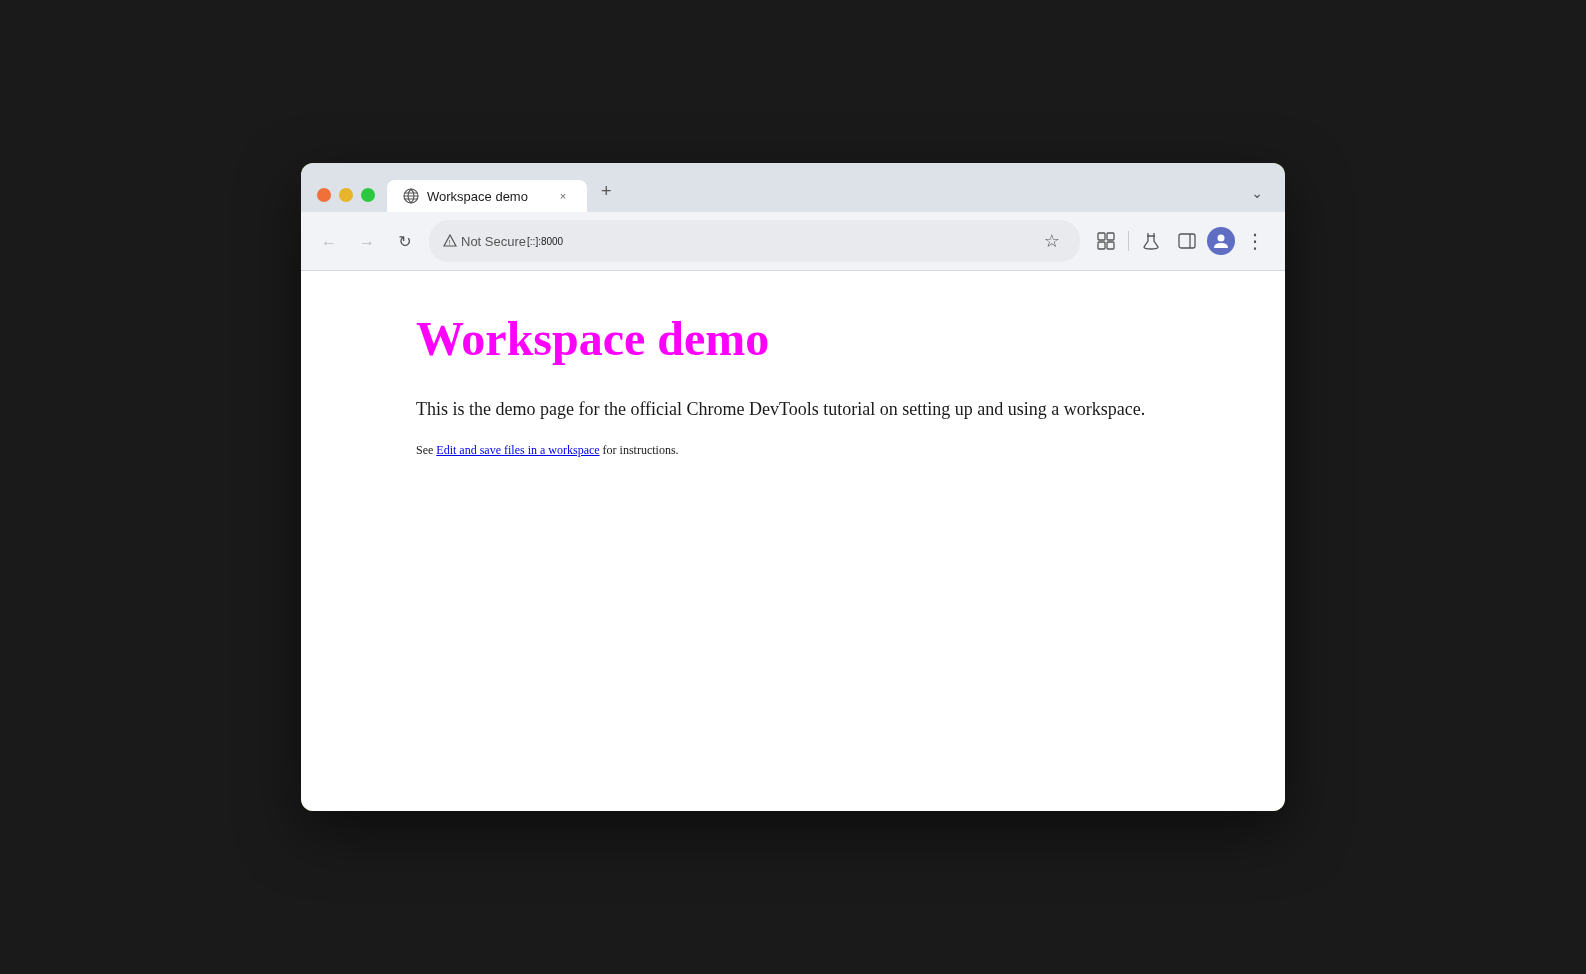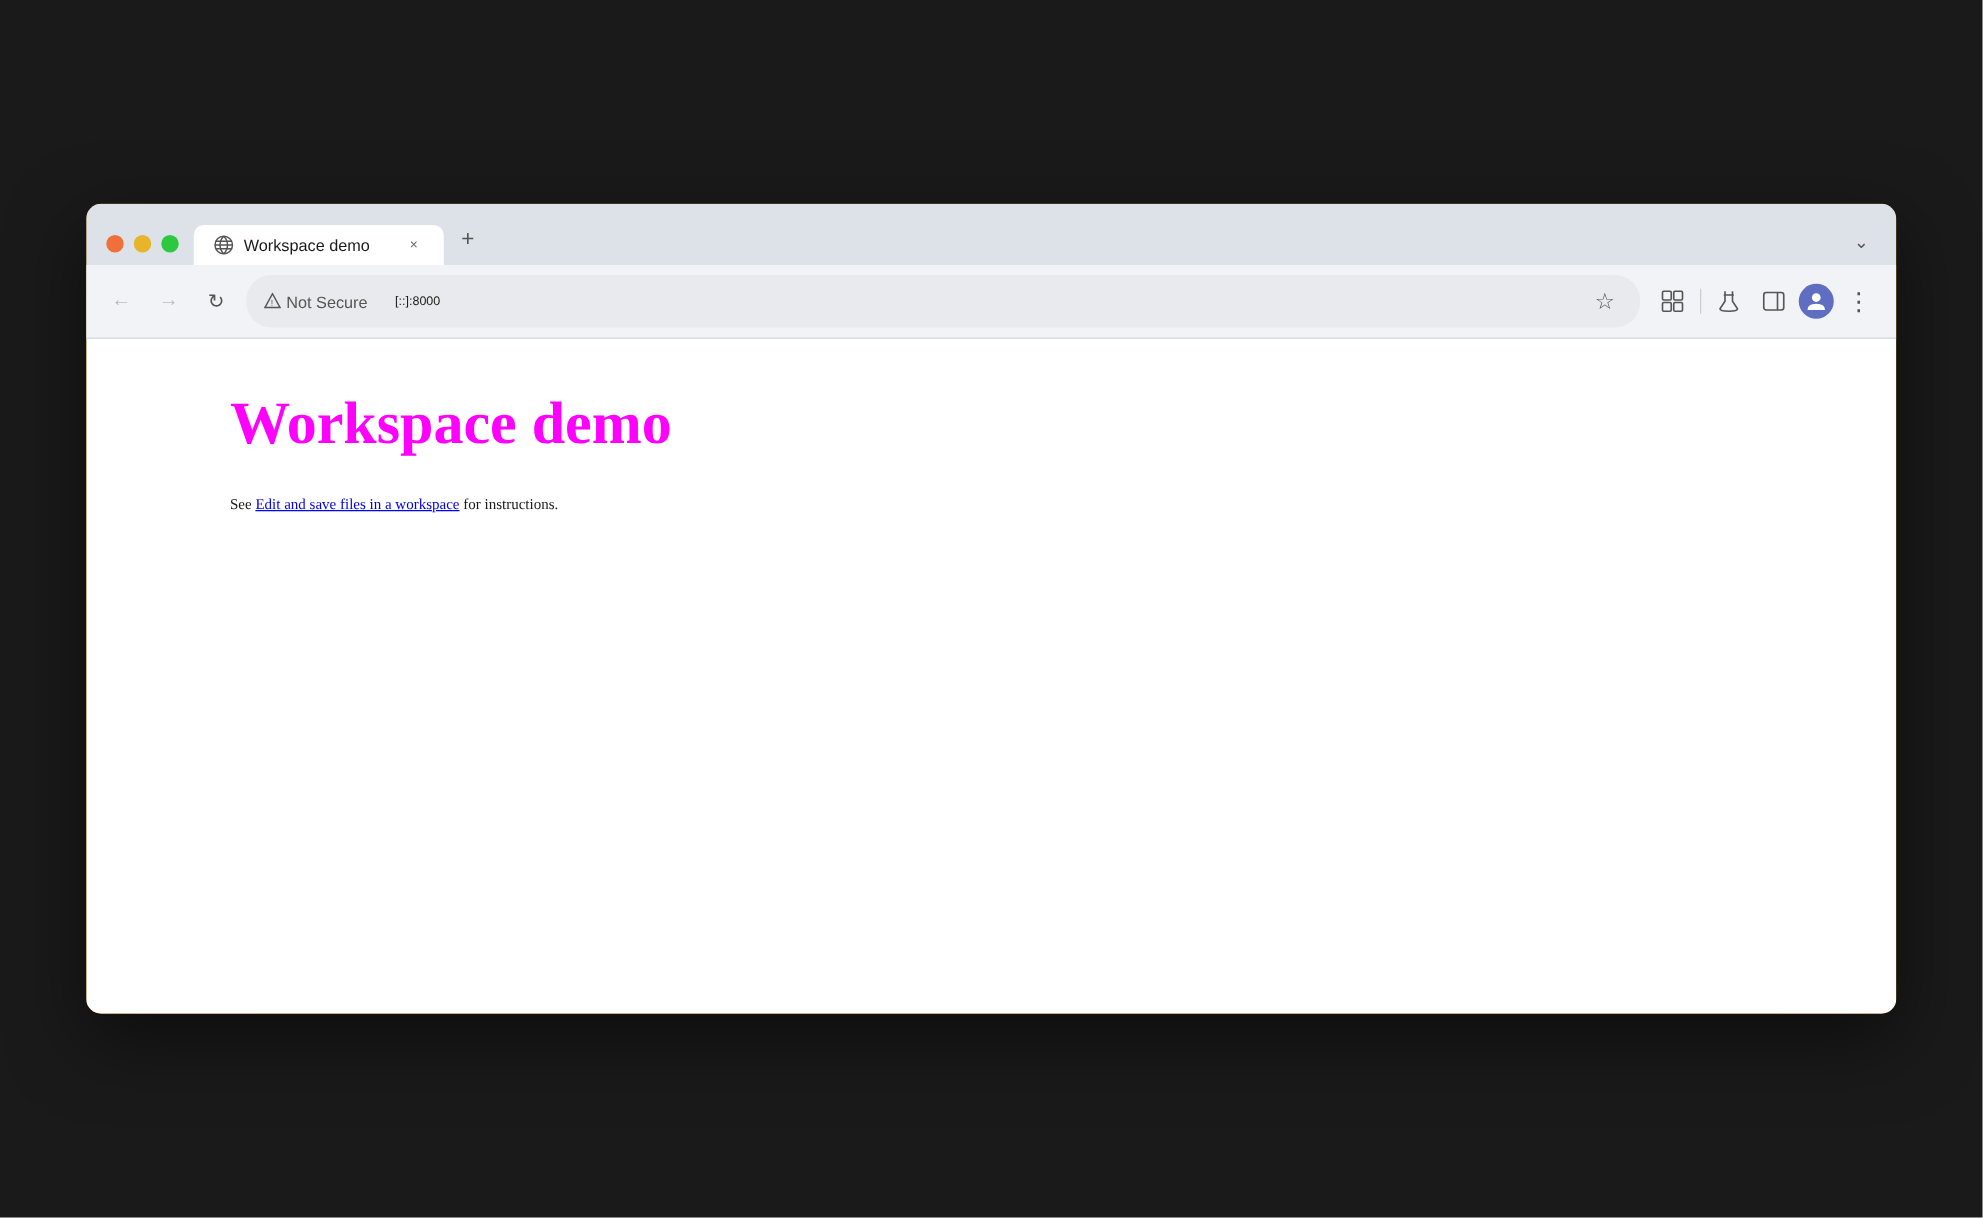--- a/index.html
+++ b/index.html
@@ -7,25 +7,25 @@
     body {
       background: #1a1a1a;
       display: flex;
       justify-content: center;
       align-items: center;
       min-height: 100vh;
       font-family: -apple-system, BlinkMacSystemFont, 'Segoe UI', sans-serif;
     }
 
     .browser-window {
-      width: 1448px;
+      width: 984px;
       border-radius: 12px;
       overflow: hidden;
       box-shadow: 0 20px 60px rgba(0,0,0,0.5);
-      background: #a16207;
+      background: #4d7c0f;
     }
 
     
     .title-bar {
       background: #dde1e8;
       padding: 0;
       display: flex;
       flex-direction: column;
     }
 
@@ -141,21 +141,21 @@
 
     .nav-btn.disabled { color: #bbb; cursor: default; }
 
     .address-bar {
       flex: 1;
       background: #e8eaed;
       border-radius: 20px;
       padding: 6px 14px;
       display: flex;
       align-items: center;
-      gap: 22px;
+      gap: 1px;
       font-size: 14px;
       color: #333;
     }
 
     .not-secure {
       display: flex;
       align-items: center;
       gap: 4px;
       color: #555;
       font-size: 13px;
@@ -322,18 +322,19 @@
             <path d="M2 16 Q2 11 9 11 Q16 11 16 16" fill="#fff"></path>
           </svg>
         </div>
         <button class="toolbar-icon-btn" style="font-size:20px;">⋮</button>
       </div>
     </div>
   </div>
 
   <div class="page-content">
     <h1 class="page-heading">Workspace demo</h1>
+    <p class="page-body">This is the demo page for the official Chrome DevTools tutorial on setting up and using a workspace.</p>
     <p class="page-link-line">
       <span>See </span><a class="page-link">Edit and save files in a workspace</a><span> for instructions.</span>
     </p>
   </div>
 
 </div>
 
 </body></html>

